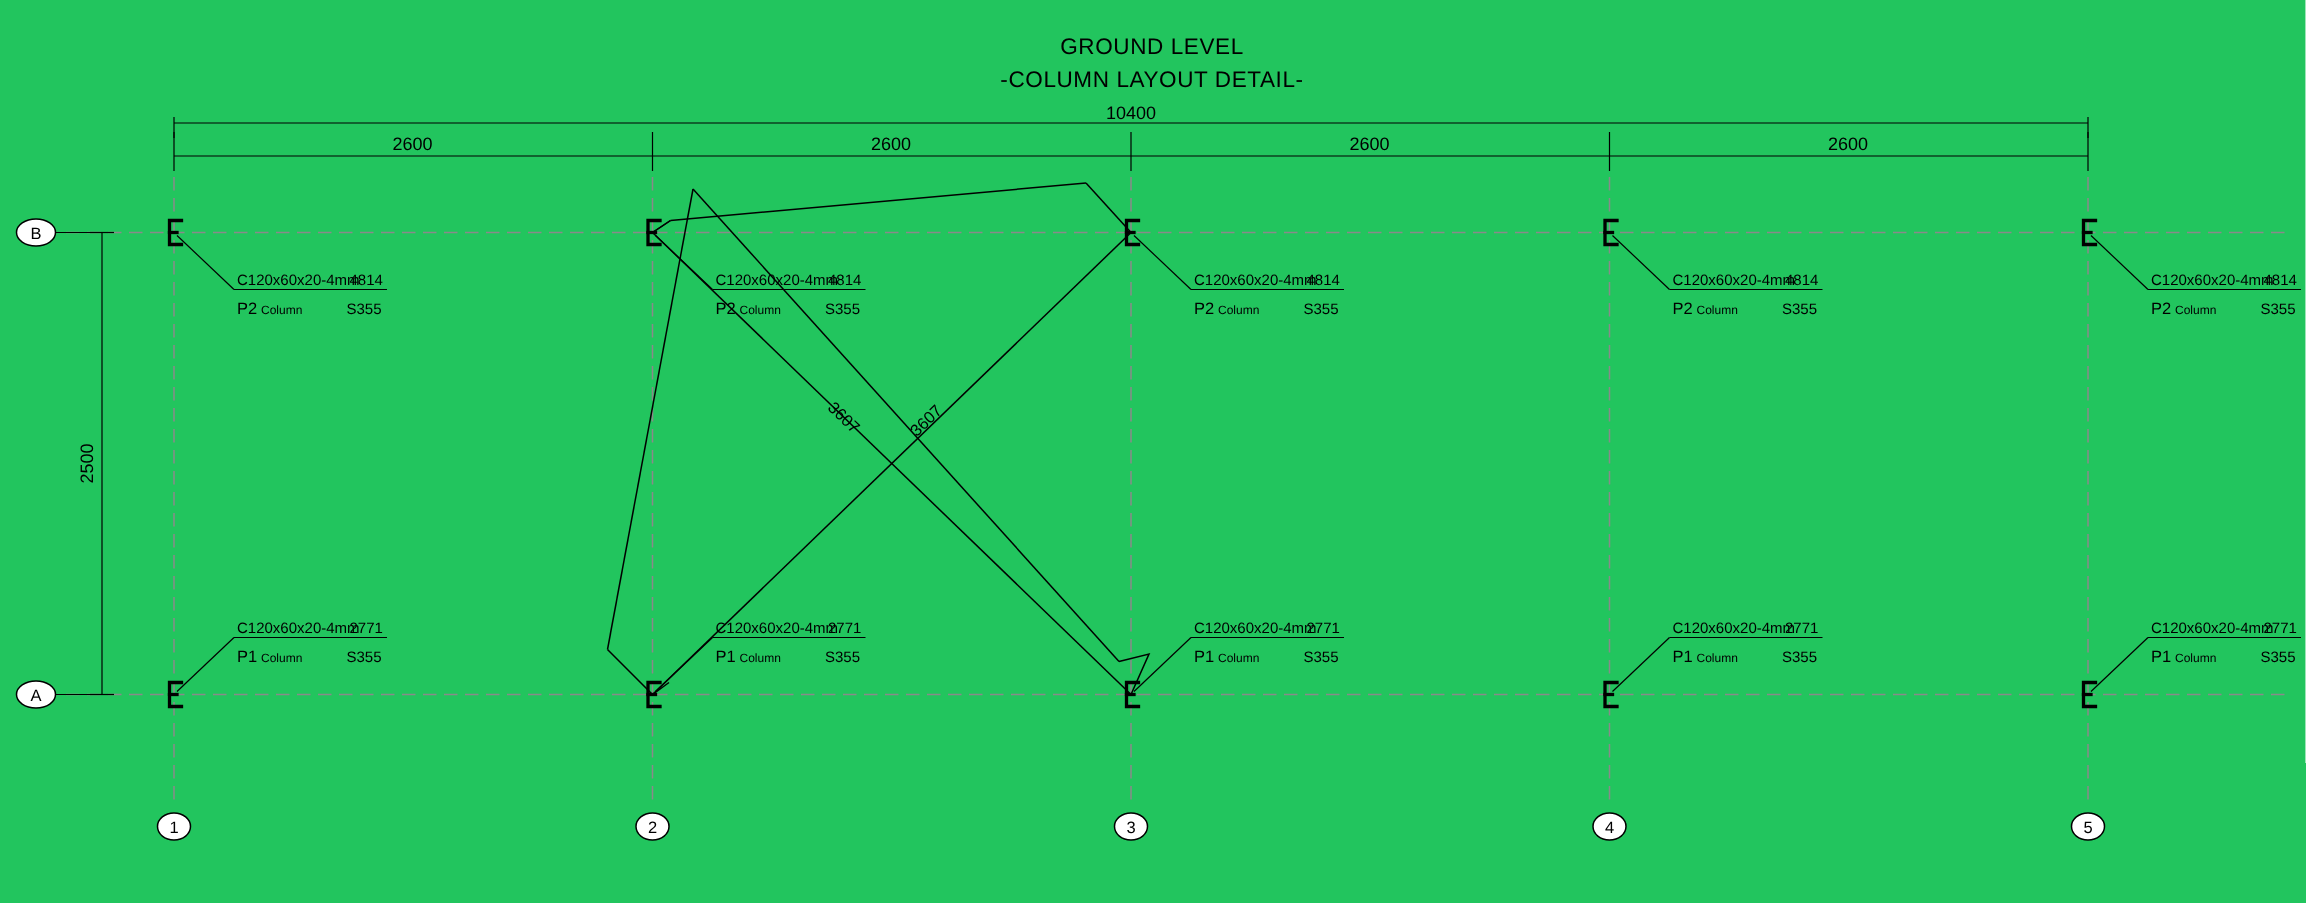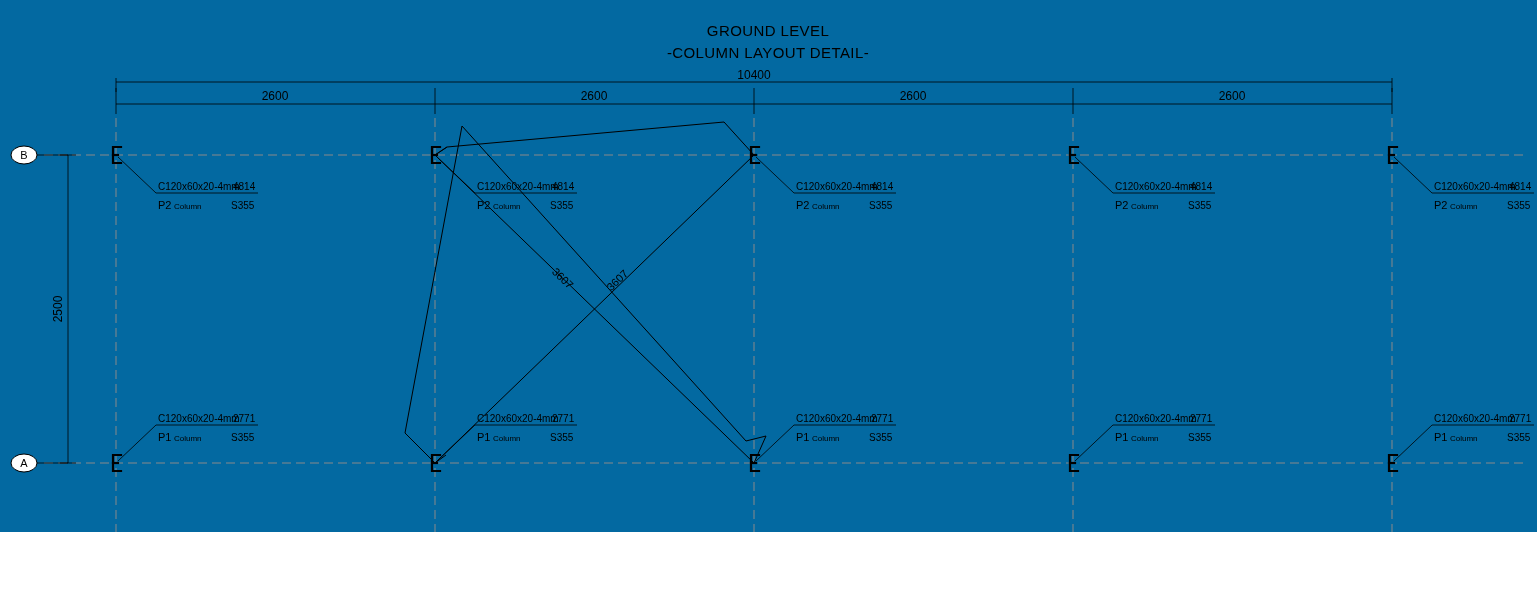--- a/index.html
+++ b/index.html
@@ -7,23 +7,23 @@
     padding: 0;
     background: #ffffff;
   }
   body {
     font-family: "Liberation Sans", sans-serif;
     color: #000000;
   }
   #drawing-root {
     position: relative;
     width: 1537px;
-    height: 532px;
+    height: 602px;
     overflow: hidden;
-    background: #0369a1;
+    background: #22c55e;
   }
   #drawing-svg {
     position: absolute;
     left: 0;
     top: 0;
     width: 1537px;
     height: 602px;
   }
   .ttl {
     font-size: 15px;

